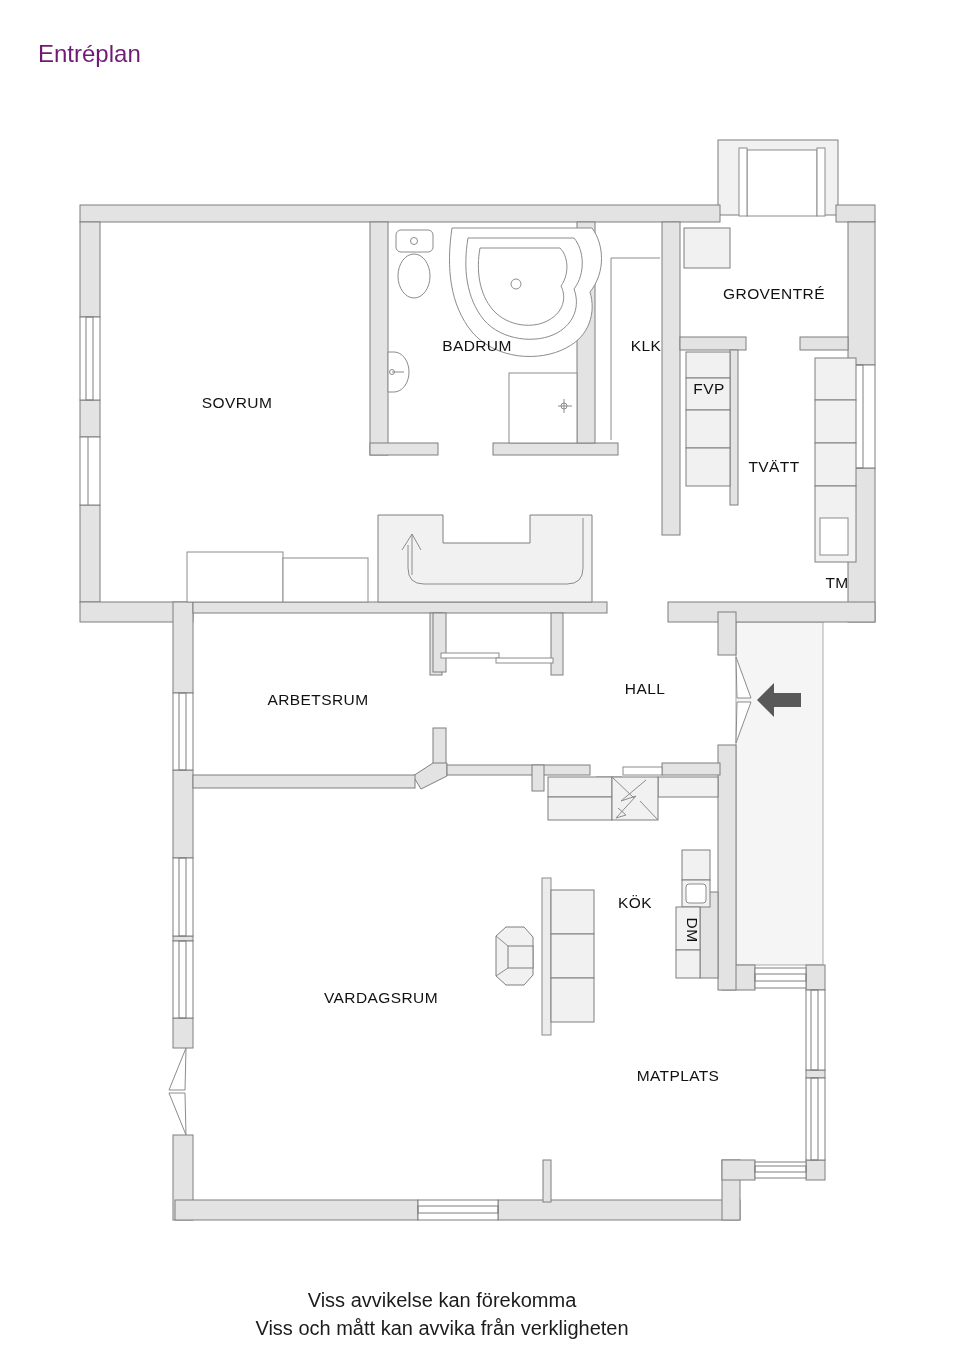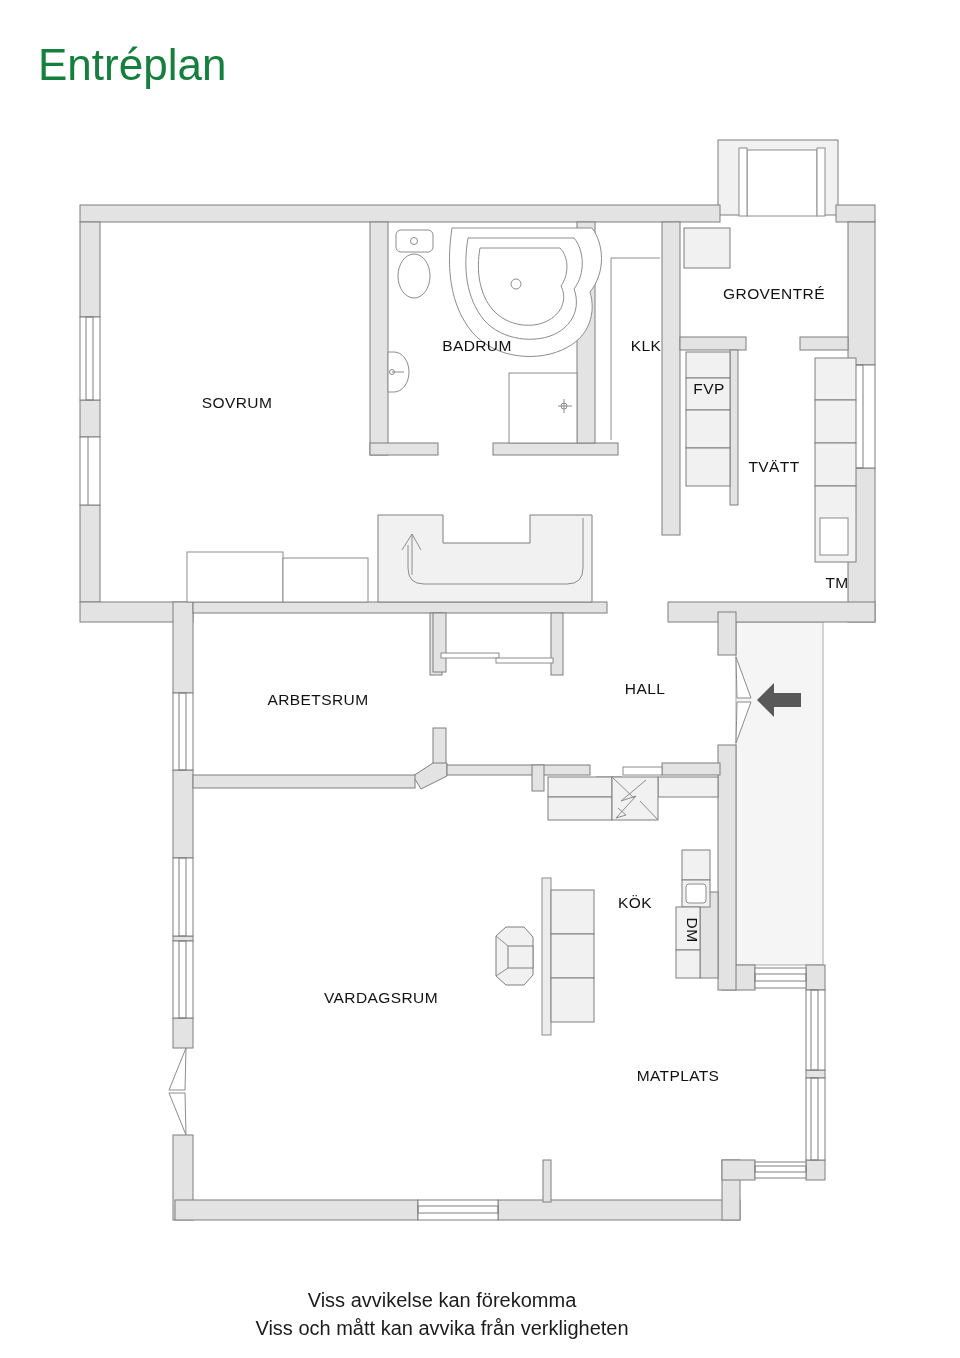--- a/index.html
+++ b/index.html
@@ -11,21 +11,21 @@
     --porch-fill:#f5f5f5;
     --fixture-fill:#ffffff;
     --fixture-gray:#ececec;
     --arrow-color:#595959;
     --text-color:#111111;
   }
   html,body{margin:0;padding:0;}
   body{width:960px;height:1358px;background:var(--background);
        font-family:"Liberation Sans", sans-serif;}
   .canvas{position:relative;width:960px;height:1358px;overflow:hidden;background:var(--background);}
-  .title{position:absolute;left:38px;top:40px;font-size:44px;color:#15803d;letter-spacing:0;}
+  .title{position:absolute;left:38px;top:40px;font-size:24px;color:#701a75;letter-spacing:0;}
   .footer{position:absolute;left:0;top:1286px;width:884px;text-align:center;
           font-size:20px;color:#1c1c1c;line-height:28px;}
   svg{position:absolute;left:0;top:0;}
   .wall{fill:var(--wall-fill);stroke:var(--wall-stroke);stroke-width:1;}
   .win{fill:#ffffff;stroke:var(--wall-stroke);stroke-width:1;}
   .winline{fill:none;stroke:var(--wall-stroke);stroke-width:1;}
   .fixture{fill:var(--fixture-fill);stroke:var(--interior-line);stroke-width:1;}
   .fixgray{fill:var(--fixture-gray);stroke:var(--interior-line);stroke-width:1;}
   .light{fill:var(--stair-fill);stroke:var(--wall-stroke);stroke-width:1;}
   .porch{fill:var(--porch-fill);stroke:#ababab;stroke-width:1;}

